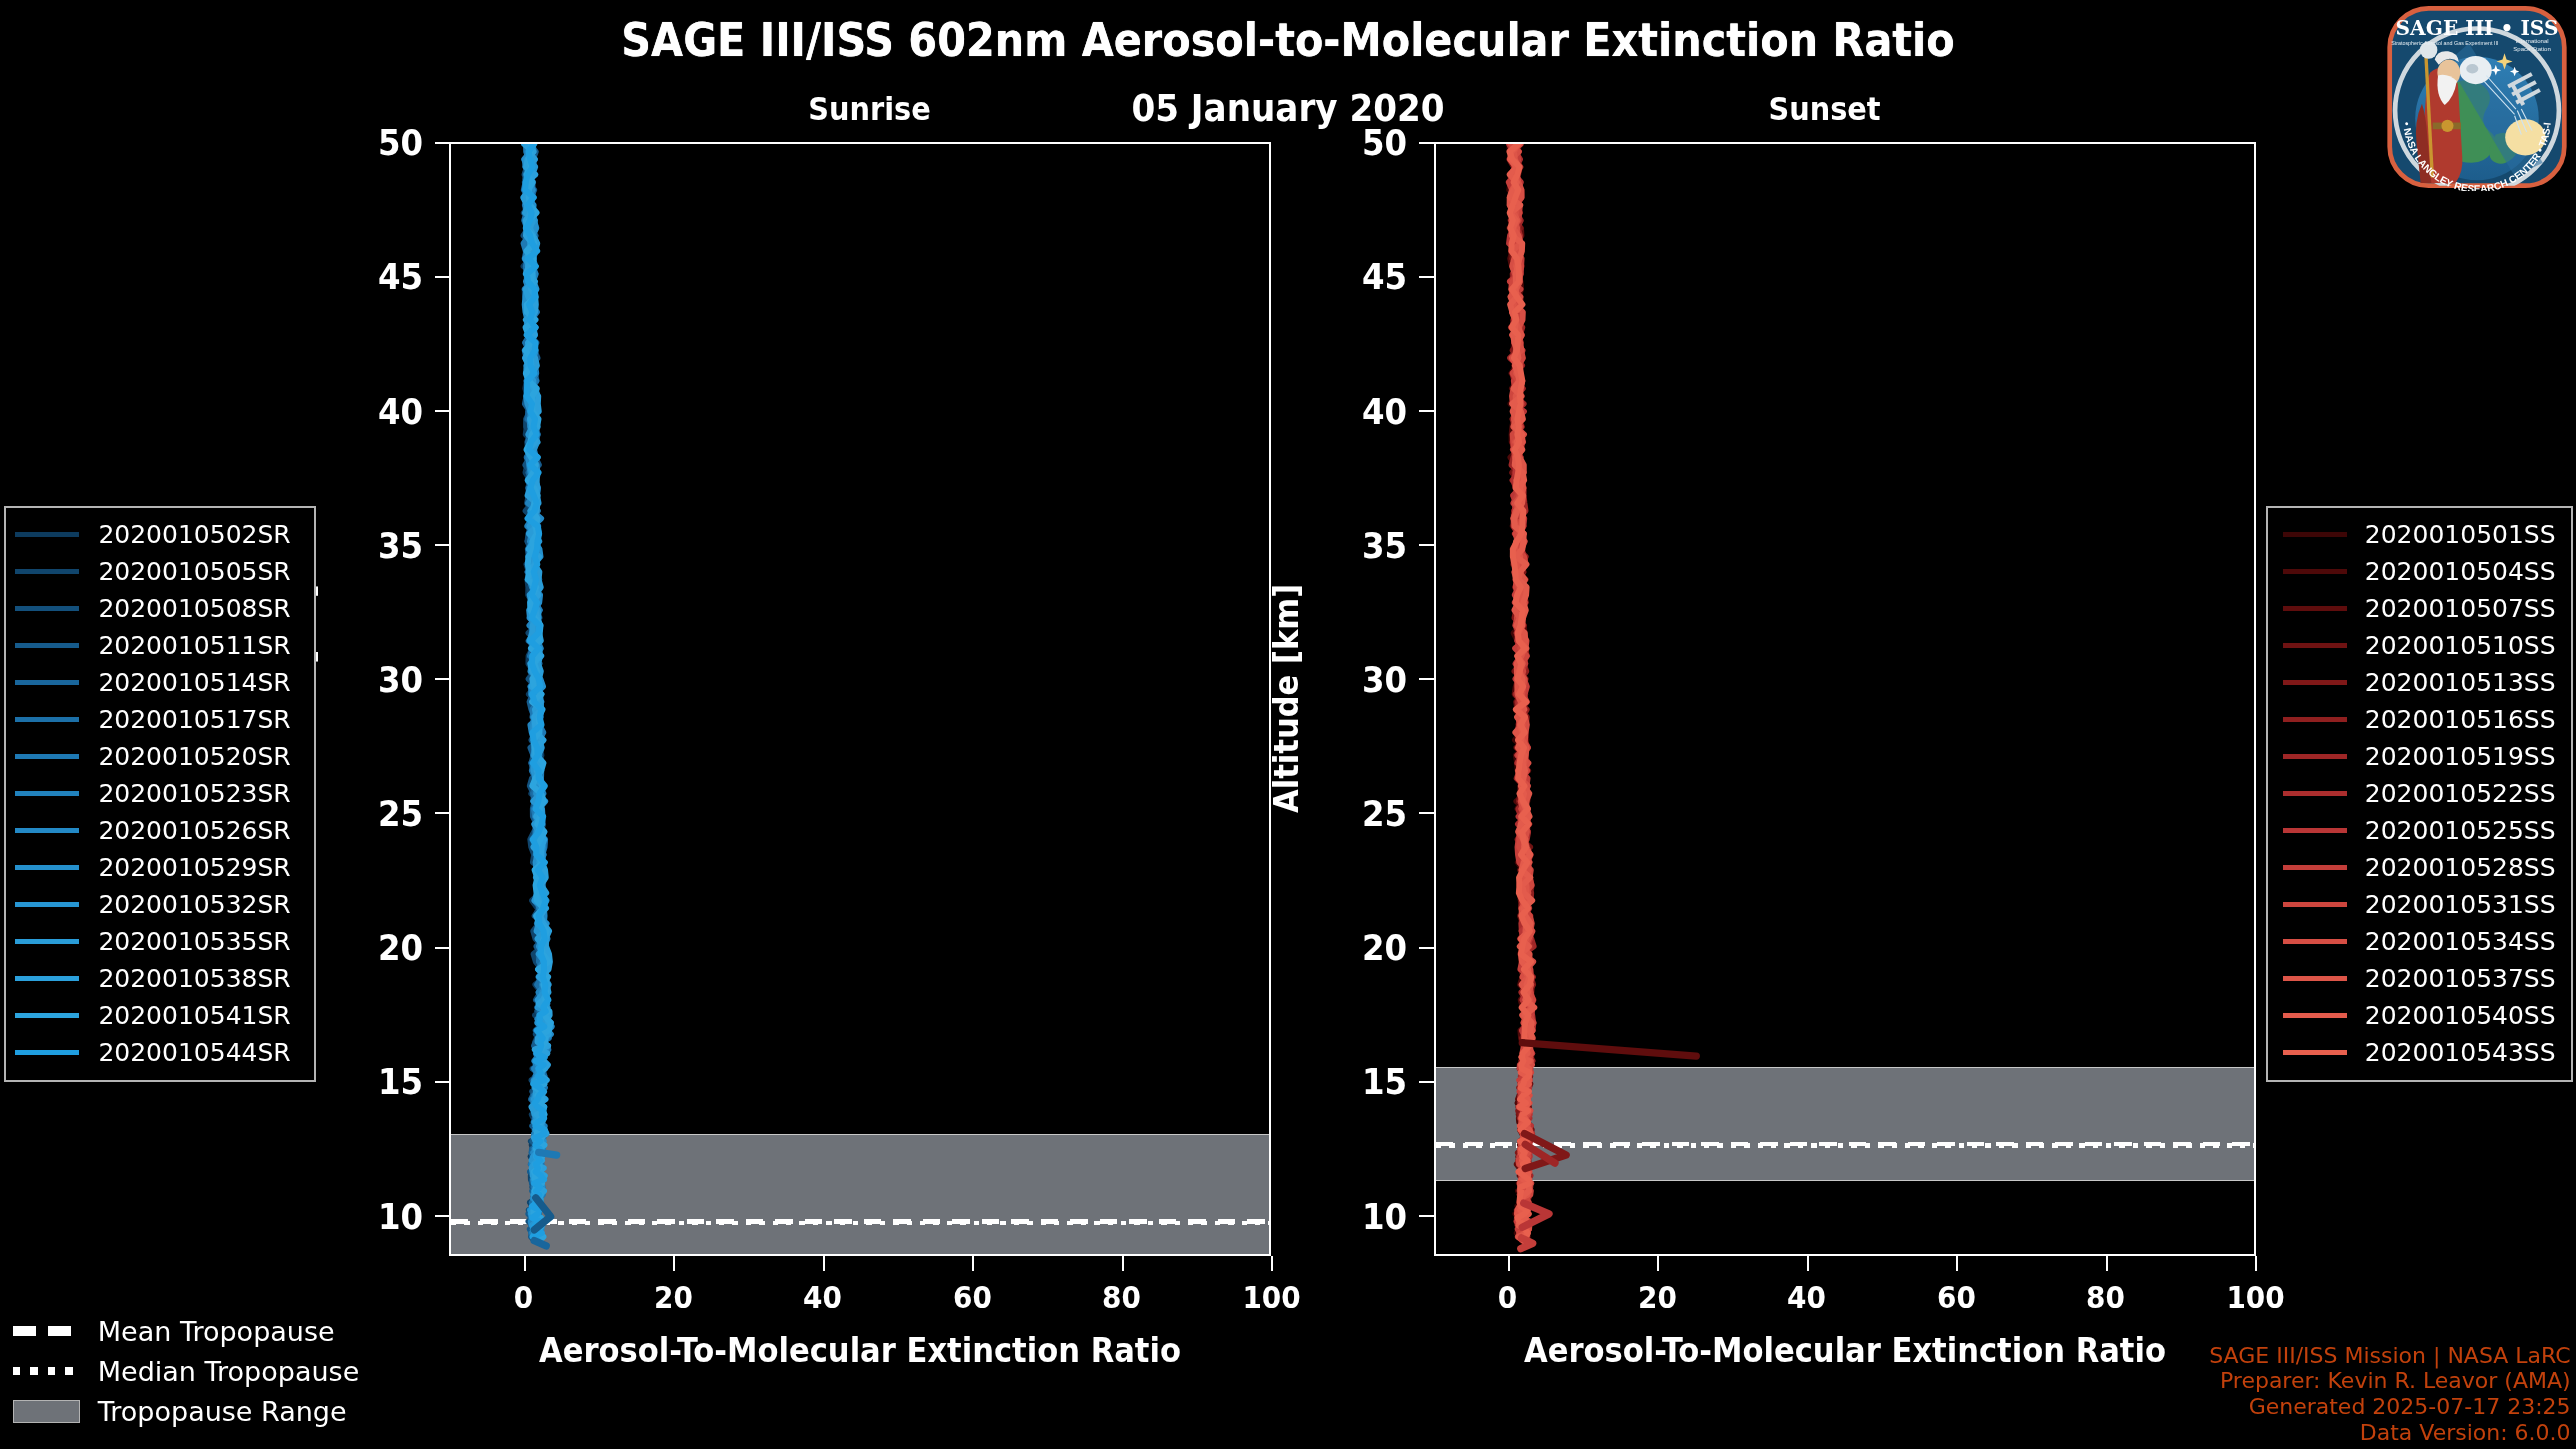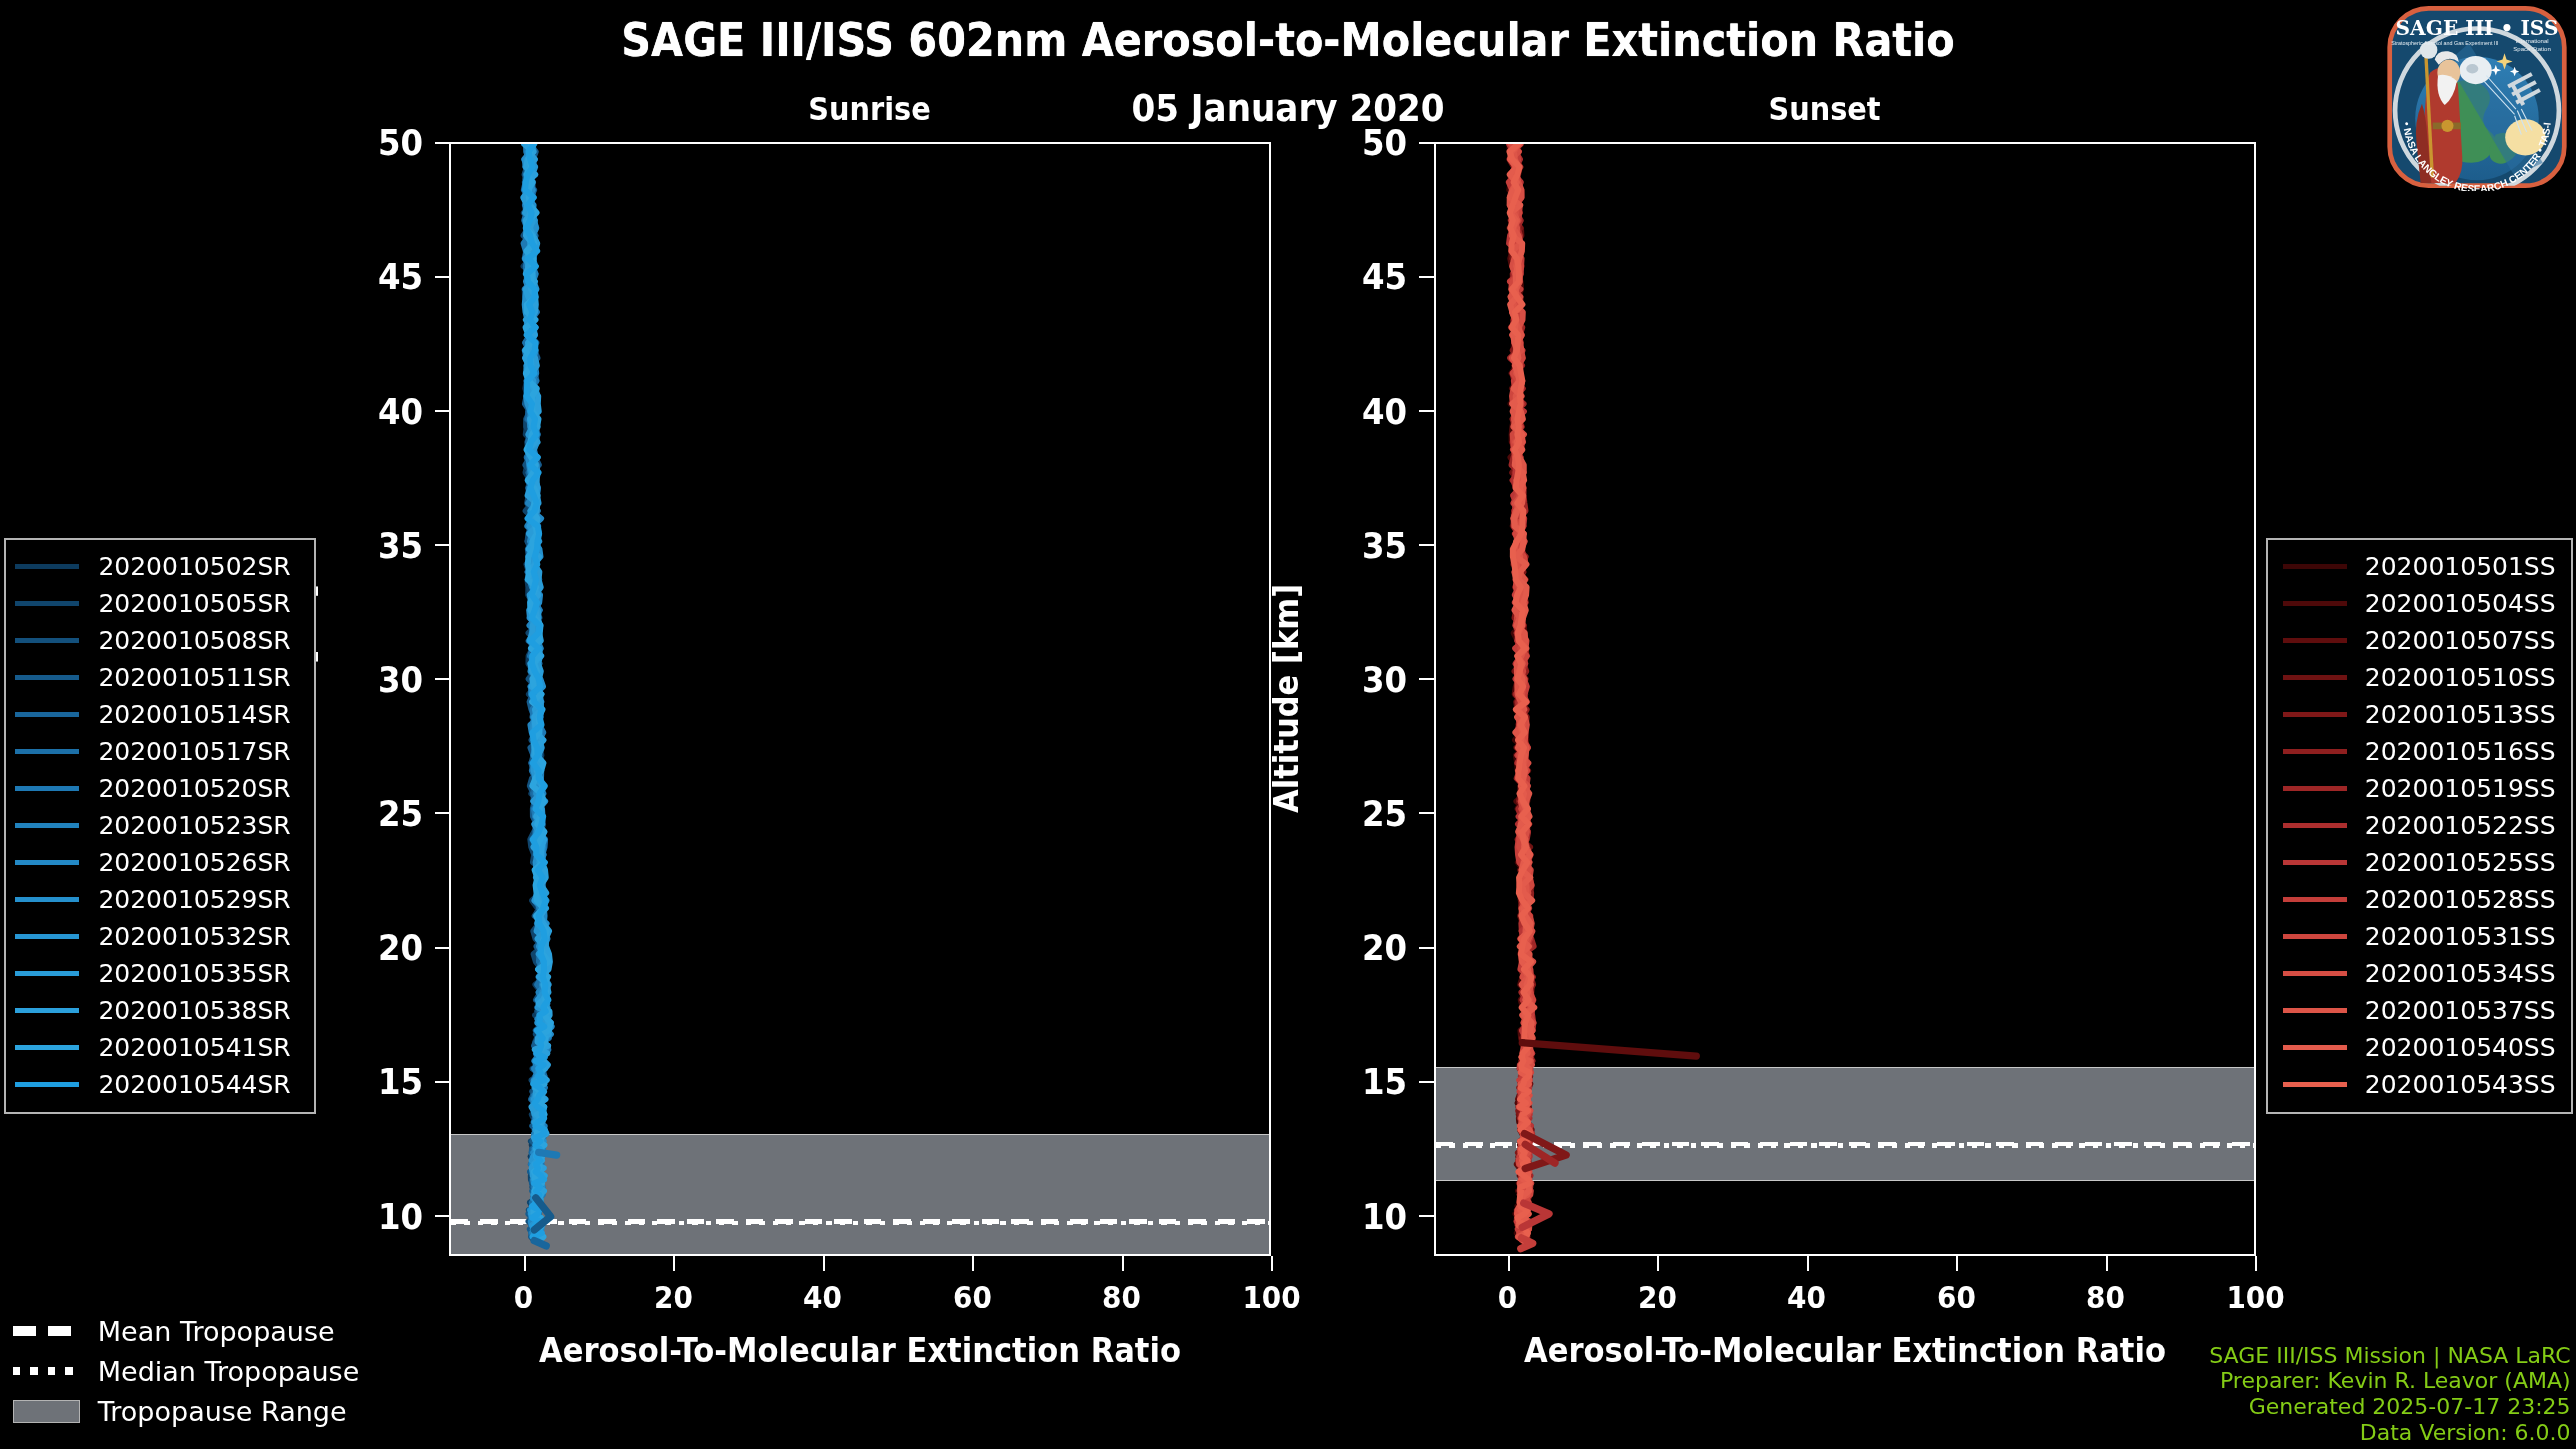--- a/index.html
+++ b/index.html
@@ -53,41 +53,41 @@
     font-family:"DejaVu Sans Condensed","DejaVu Sans","Liberation Sans",sans-serif;
     transform:translateX(-50%);}
   .ylabel{position:absolute;font-size:34px;font-weight:bold;white-space:nowrap;
     font-family:"DejaVu Sans Condensed","DejaVu Sans","Liberation Sans",sans-serif;
     transform-origin:0 0;transform:rotate(-90deg);}
   .xlabel{position:absolute;text-align:center;font-size:34px;font-weight:bold;
     font-family:"DejaVu Sans Condensed","DejaVu Sans","Liberation Sans",sans-serif;}
 
   
   .series-legend{position:absolute;border:2px solid #b4b4b4;background:#000;
-                 padding:8px 9.4px 9.4px 9.4px;box-sizing:border-box;margin-top:32px;}
+                 padding:8px 9.4px 9.4px 9.4px;box-sizing:border-box;}
   #legend-sunrise{left:4px;top:506px;width:312px;}
   #legend-sunset{left:2266px;top:506px;width:307px;}
   .legend-row{display:flex;align-items:center;height:37px;}
   .legend-swatch{width:64px;height:5.4px;flex:0 0 64px;}
   .legend-text{font-size:25px;color:#fff;white-space:nowrap;}
   #legend-sunrise .legend-text{margin-left:19px;}
   #legend-sunset .legend-row{justify-content:center;}
   #legend-sunset .legend-text{margin-left:17.4px;}
 
   
   #tropo-legend{left:13.4px;top:1311px;width:362px;}
   .tl-row{display:flex;align-items:center;height:40px;}
   .tl-key{width:67px;flex:0 0 67px;height:9.4px;margin-right:17.4px;}
   .tl-mean{background:repeating-linear-gradient(to right,#fff 0 23px,transparent 23px 35px);}
   .tl-median{background:repeating-linear-gradient(to right,#fff 0 7.4px,transparent 7.4px 17.4px);height:8px;}
   .tl-range{background:#6e7278;border:1.3px solid #b4b4b4;height:23px;box-sizing:border-box;}
   .tl-text{font-size:27px;color:#fff;white-space:nowrap;}
 
   
-  #footer{right:5.4px;bottom:2.7px;text-align:right;color:#84cc16;font-size:22px;line-height:1.18;}
+  #footer{right:5.4px;bottom:2.7px;text-align:right;color:#c2410c;font-size:22px;line-height:1.18;}
 
   
   #logo{right:5.4px;top:2.7px;width:188px;height:188px;}
 </style>
 </head>
 <body>
 
 <div class="abs" id="main-title">SAGE III/ISS 602nm Aerosol-to-Molecular Extinction Ratio</div>
 <div class="abs" id="date-subtitle">05 January 2020</div>
 <div class="panel-title" id="sunrise-title">Sunrise</div>

